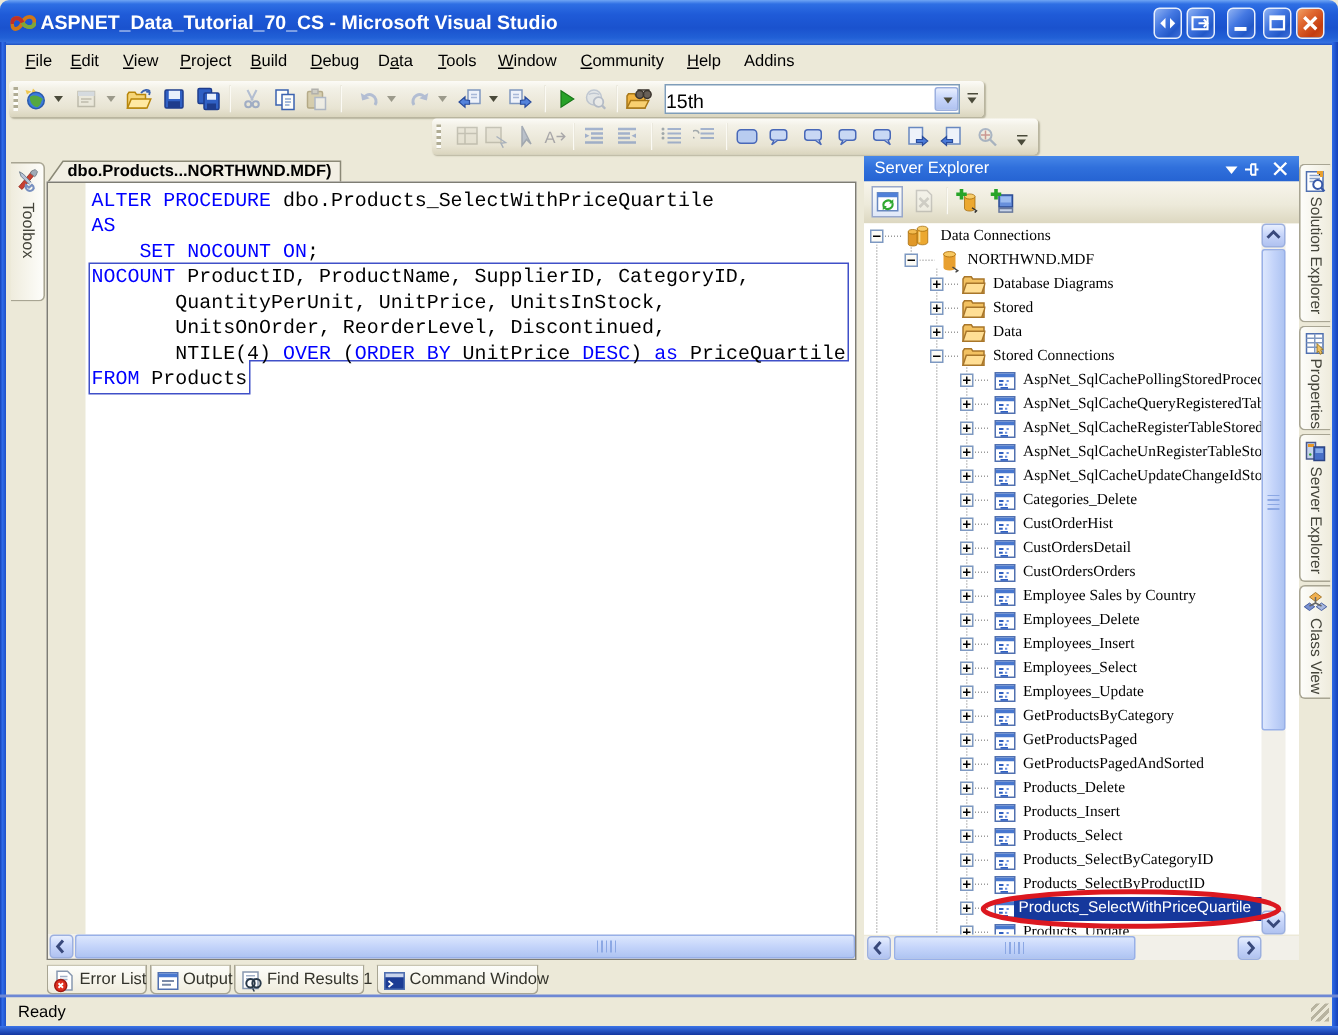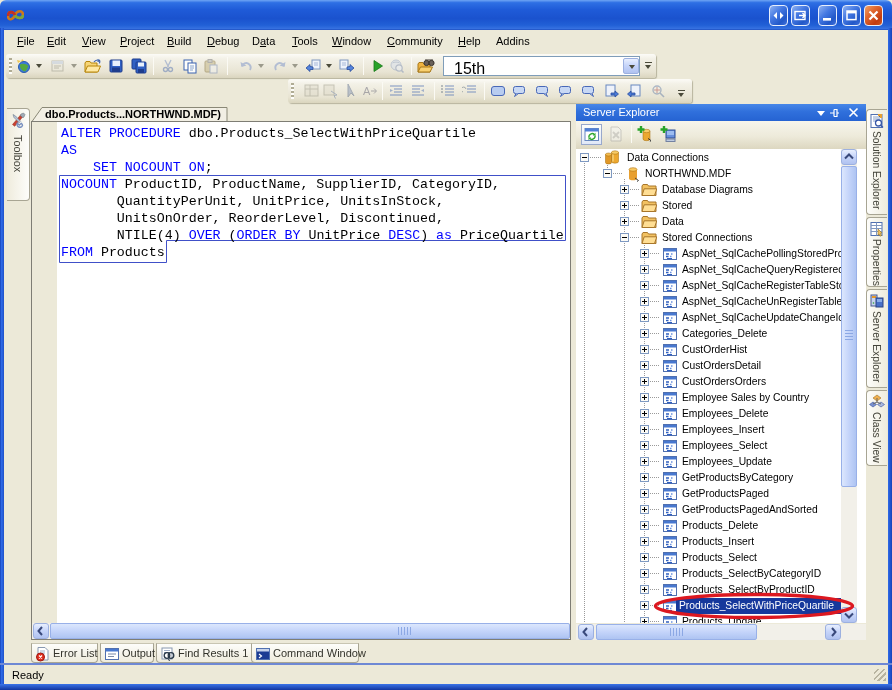--- a/index.html
+++ b/index.html
@@ -30,21 +30,21 @@
 .sbtrack { background:#F2F0E9; }
 .sbthumb { background:linear-gradient(180deg,#DCE7FD 0%,#C4D4FA 50%,#AEC4F2 100%); border:1px solid #98B0E8; border-radius:2px; }
 .sbthumbv { background:linear-gradient(90deg,#DCE7FD 0%,#C4D4FA 50%,#AEC4F2 100%); border:1px solid #98B0E8; border-radius:2px; }
 .sbbtn { background:linear-gradient(180deg,#E8EFFE 0%,#C8D6FA 45%,#B0C2F0 100%); border:1px solid #9CB0E0; border-radius:3px; }
 #setitle { left:576px; top:104px; width:290px; height:17px;
   background:linear-gradient(180deg,#4787E8 0%,#3070DC 45%,#2563D2 100%); color:#fff; }
 #setools { left:576px; top:121px; width:290px; height:28px;
   background:linear-gradient(180deg,#F7F5EC 0%,#EDEADA 55%,#DCD7C0 100%); }
 #treebg { left:576px; top:149px; width:290px; height:474px; background:#fff; }
 #tree { left:576px; top:149px; width:265px; height:474px; background:#fff; overflow:hidden; font-size:10.3px; }
-.trow { position:absolute; left:0; height:16px; white-space:nowrap; color:#000; }
+.trow { position:absolute; left:0; height:16px; white-space:nowrap; color:#000;font-family:Liberation Serif, serif; }
 .texp { position:absolute; width:9px; height:9px; border:1px solid #7E99C2; background:#FCFBF6; }
 .texp i { position:absolute; left:1px; top:3px; width:5px; height:1px; background:#000; }
 .texp.plus b { position:absolute; left:3px; top:1px; width:1px; height:5px; background:#000; }
 .dotv { position:absolute; width:1px; background-image:linear-gradient(180deg,#9A9A9A 1px,transparent 1px); background-size:1px 2px; }
 .doth { position:absolute; height:1px; background-image:linear-gradient(90deg,#9A9A9A 1px,transparent 1px); background-size:2px 1px; }
 .vtab { position:absolute; left:866px; width:21px; border:1px solid #A8A593; border-right:none; border-radius:4px 0 0 4px;
   background:linear-gradient(90deg,#FDFDFA,#EFECDD); }
 .vtab .lbl { position:absolute; left:4px; font-size:10.3px; color:#44443A; writing-mode:vertical-rl; white-space:nowrap; }
 #tbox { left:7px; top:108px; width:23px; height:93px; border:1px solid #A8A593; border-left:none; border-radius:0 4px 4px 0;
   background:linear-gradient(90deg,#EFECDD,#FDFDFA); }
@@ -57,20 +57,21 @@
 </style>
 </head>
 <body>
 
 <div id="title" class="abs">
 <svg class="abs" style="left:7px;top:8px" width="17" height="15" viewBox="0 0 17 15">
 <path d="M1 8 C1 3 6 3 8 7 C10 11 16 11 16 7 C16 2 10 2 8 7 C6 12 1 13 1 8 Z" fill="none" stroke="#D07818" stroke-width="2.6"></path>
 <path d="M8 7 C10 11 16 11 16 7" fill="none" stroke="#7AA83C" stroke-width="2.6"></path>
 <path d="M1 8 C1 3 6 3 8 7" fill="none" stroke="#C03028" stroke-width="2.6"></path>
     </svg>
+<span class="txt abs">ASPNET_Data_Tutorial_70_CS - Microsoft Visual Studio</span>
 <div class="wbtn abs" style="left:769px">
       <svg width="17" height="19" viewBox="0 0 17 19">
         <path d="M7 6 L3.5 9.5 L7 13 Z M10 6 L13.5 9.5 L10 13 Z" fill="#fff"></path>
       </svg>
     </div>
 <div class="wbtn abs" style="left:791px">
       <svg width="17" height="19" viewBox="0 0 17 19">
         <rect x="3" y="5.5" width="10" height="8" fill="none" stroke="#fff" stroke-width="1.4"></rect>
         <path d="M7 9.5 H12.5 M10.5 7 L13 9.5 L10.5 12" stroke="#fff" stroke-width="1.3" fill="none"></path>
       </svg>
@@ -221,21 +222,21 @@
       <svg width="20" height="16" viewBox="0 0 20 16">
         <path d="M1 14 V6 l1-1.5 h4 l1 1.5 h6 V14 Z" fill="#F0B440" stroke="#A87818"></path>
         <path d="M1 14 L3.5 9 h12 l-2.5 5 Z" fill="#F8D070" stroke="#A87818"></path>
         <circle cx="9.5" cy="5" r="2.6" fill="#686058" stroke="#3A342E"></circle>
         <circle cx="14.5" cy="5" r="2.6" fill="#686058" stroke="#3A342E"></circle>
         <path d="M12 5 h0.5" stroke="#3A342E"></path>
         <path d="M8 2 l8 0" stroke="#3A342E" stroke-width="1"></path>
       </svg>
     </div>
 <div class="abs" style="left:437px;top:2px;width:197px;height:20px;background:#fff;border:1px solid #7F9DB9">
-<span class="abs" style="left:10px;top:3px;font-size:16px">15th</span>
+<span class="abs" style="left:0;top:3px;font-size:13px">15th</span>
 <div class="abs sbbtn" style="left:179px;top:1px;width:16px;height:16px;border-radius:2px">
         <div class="darr" style="left:5px;top:6px"></div>
       </div>
 </div>
 <div class="darr abs" style="left:639px;top:11px"></div>
     <div class="abs" style="left:639px;top:8px;width:7px;height:1px;background:#4A4A3A"></div>
 </div>
 <div class="abs tbar" style="left:288px;top:79px;width:404px;height:24px">
 <div class="grip" style="left:3px"></div>
 <div class="ticon" style="left:16px;top:4px">
@@ -950,21 +951,21 @@
 <div class="btab" style="left:100px;width:54px">
 <div class="abs" style="left:3px;top:2px;width:16px;height:16px">
       <svg width="16" height="16" viewBox="0 0 16 16">
         <rect x="1.5" y="2.5" width="13" height="11" fill="#FFF" stroke="#5070B0"></rect>
         <rect x="2" y="3" width="12" height="2.5" fill="#4878D0"></rect>
         <path d="M4 8 h8 M4 10.5 h6" stroke="#7A8AA8" stroke-width="1.2"></path>
       </svg>
     </div>
 <span class="lbl" style="left:21px">Output</span>
 </div>
-<div class="btab" style="left:156px;width:113px">
+<div class="btab" style="left:156px;width:87px">
 <div class="abs" style="left:3px;top:2px;width:16px;height:16px">
       <svg width="16" height="16" viewBox="0 0 16 16">
         <rect x="2" y="2" width="10" height="11" fill="#FFF" stroke="#8898B0"></rect>
         <path d="M4 4.5 h6 M4 6.5 h6" stroke="#A0B0C8"></path>
         <circle cx="7" cy="9.5" r="2.8" fill="none" stroke="#283848" stroke-width="1.3"></circle>
         <circle cx="11" cy="9.5" r="2.8" fill="none" stroke="#283848" stroke-width="1.3"></circle>
         <path d="M8.5 13 l1 2" stroke="#283848"></path>
       </svg>
     </div>
 <span class="lbl" style="left:21px">Find Results 1</span>

